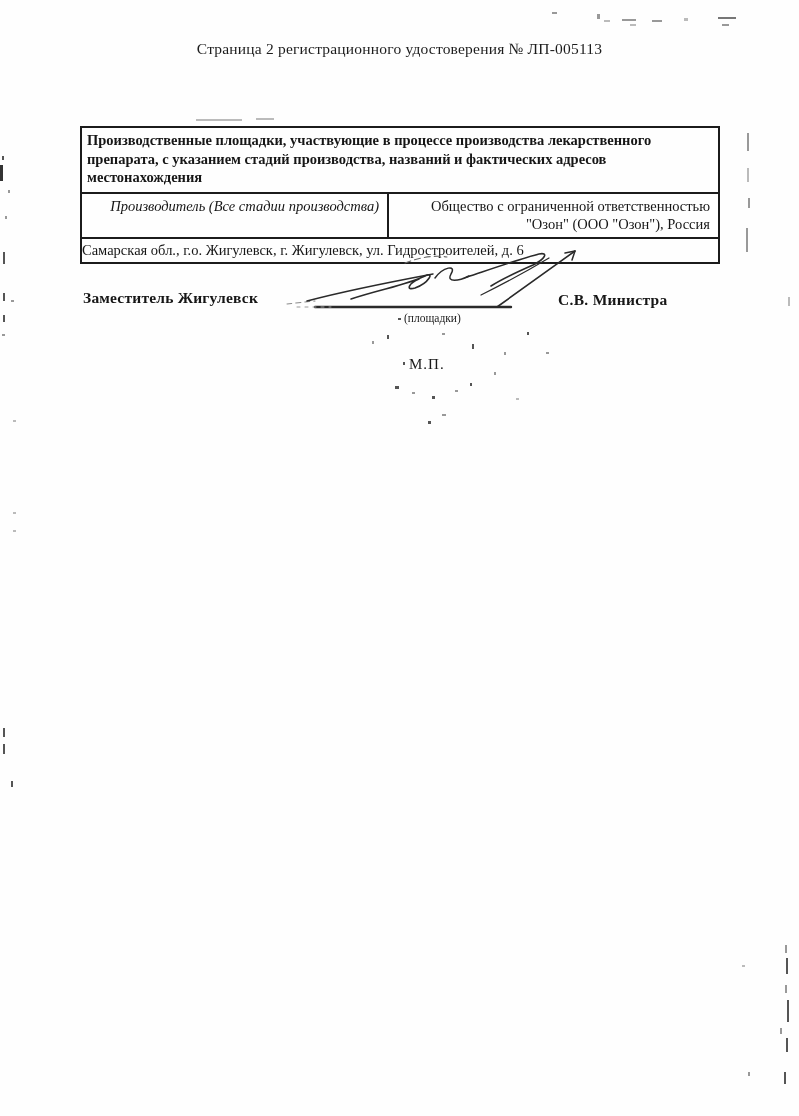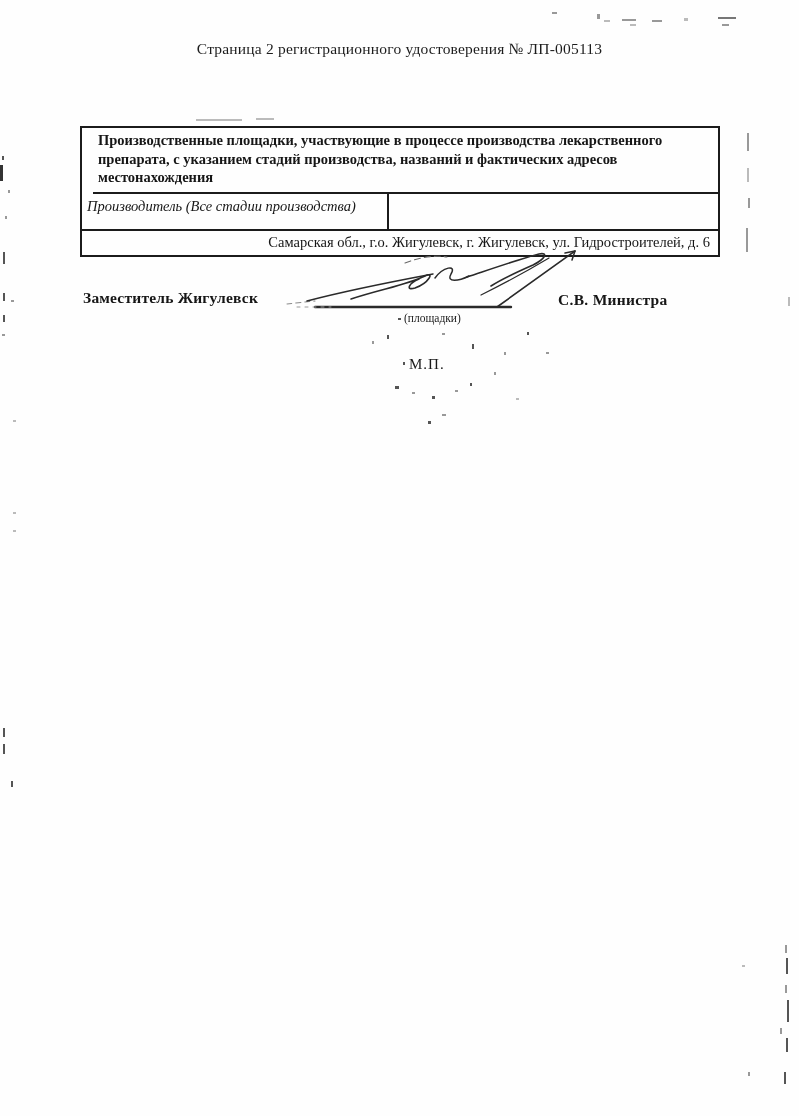--- a/index.html
+++ b/index.html
@@ -25,32 +25,31 @@
     left:80px;top:126px;
     width:636px;
     border:2px solid #1b1b1b;
     font-size:14.5px;
     line-height:18.5px;
   }
   .t-header{
     border-bottom:2px solid #1b1b1b;
     padding:3px 14px 5px 5px;
     font-weight:bold;
-    margin-left:11px;
   }
-  .t-row2{display:flex;border-bottom:2px solid #1b1b1b;}
+  .t-row2{display:flex;border-bottom:2px solid #1b1b1b;text-align:right;}
   .t-cell-left{
     width:307px;
     border-right:2px solid #1b1b1b;
     padding:3px 8px 14px 5px;
     font-style:italic;
     box-sizing:border-box;
   }
   .t-cell-right{flex:1;padding:3px 8px 3px 9px;}
-  .t-row3{padding:2px 8px 3px 0;text-align:right;}
+  .t-row3{padding:2px 8px 3px 0;}
   .sig-title{
     position:absolute;
     left:83px;top:289px;
     font-size:15.5px;font-weight:bold;
     letter-spacing:0.2px;
   }
   .sig-name{
     position:absolute;
     left:558px;top:291px;
     font-size:15.5px;font-weight:bold;
@@ -78,20 +77,21 @@
 <body>
 
 <div class="page">
 
   <div class="page-header">Страница 2 регистрационного удостоверения № ЛП-005113</div>
 
   <div class="doc-table">
     <div class="t-header">Производственные площадки, участвующие в процессе производства лекарственного препарата, с указанием стадий производства, названий и фактических адресов местонахождения</div>
     <div class="t-row2">
       <div class="t-cell-left">Производитель (Все стадии производства)</div>
+      <div class="t-cell-right">Общество с ограниченной ответственностью "Озон" (ООО "Озон"), Россия</div>
     </div>
     <div class="t-row3">Самарская обл., г.о. Жигулевск, г. Жигулевск, ул. Гидростроителей, д. 6</div>
   </div>
 
   <div class="sig-title">Заместитель Жигулевск</div>
   <div class="sig-name">С.В. Министра</div>
   <div class="sig-caption">(площадки)</div>
   <div class="seal-mark">М.П.</div>
 
   <svg class="sig-svg" width="310" height="90" viewBox="0 0 310 90">

